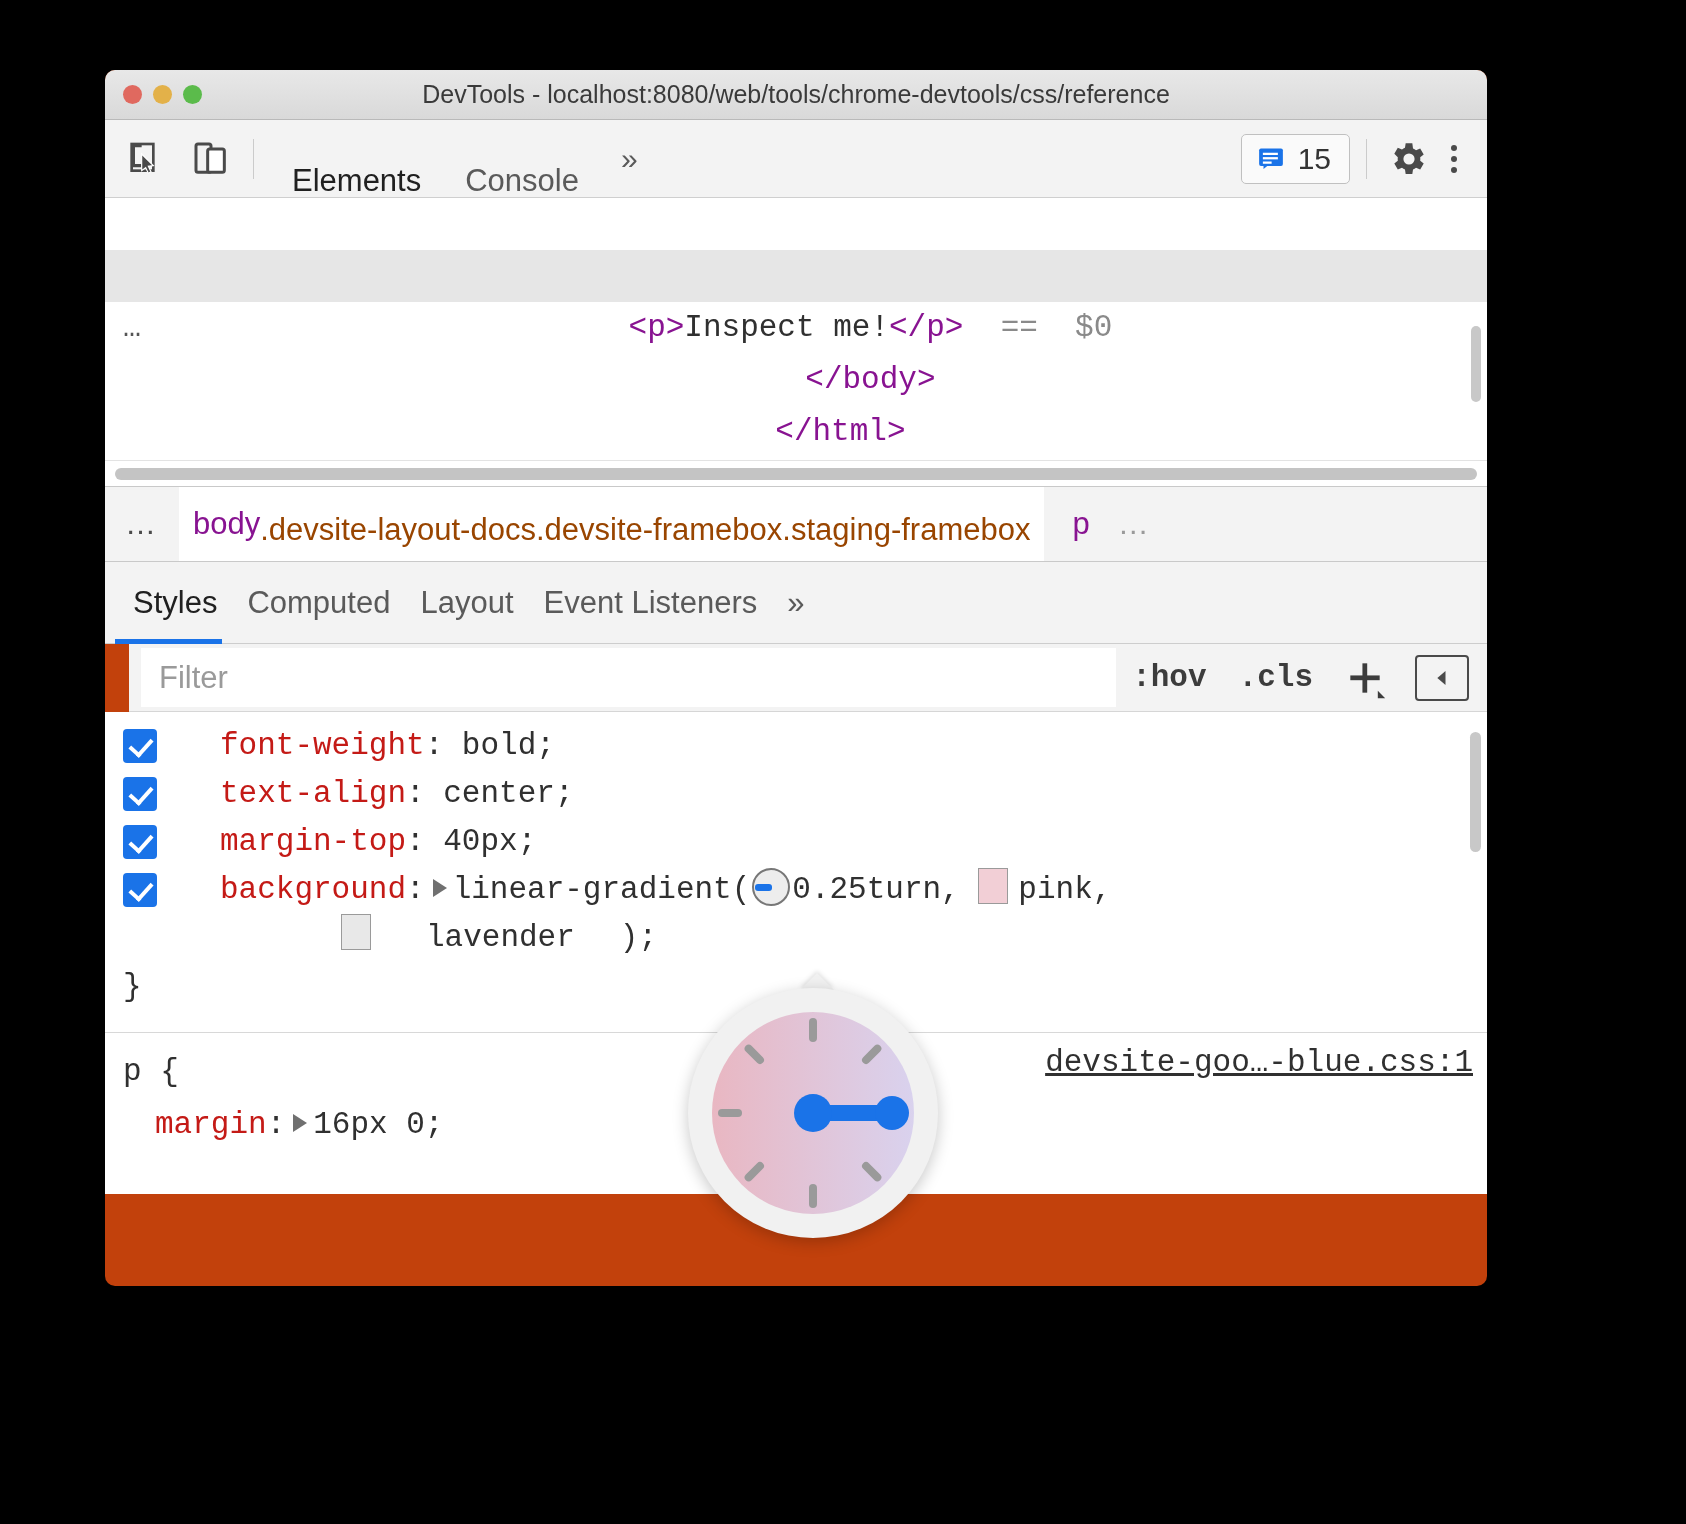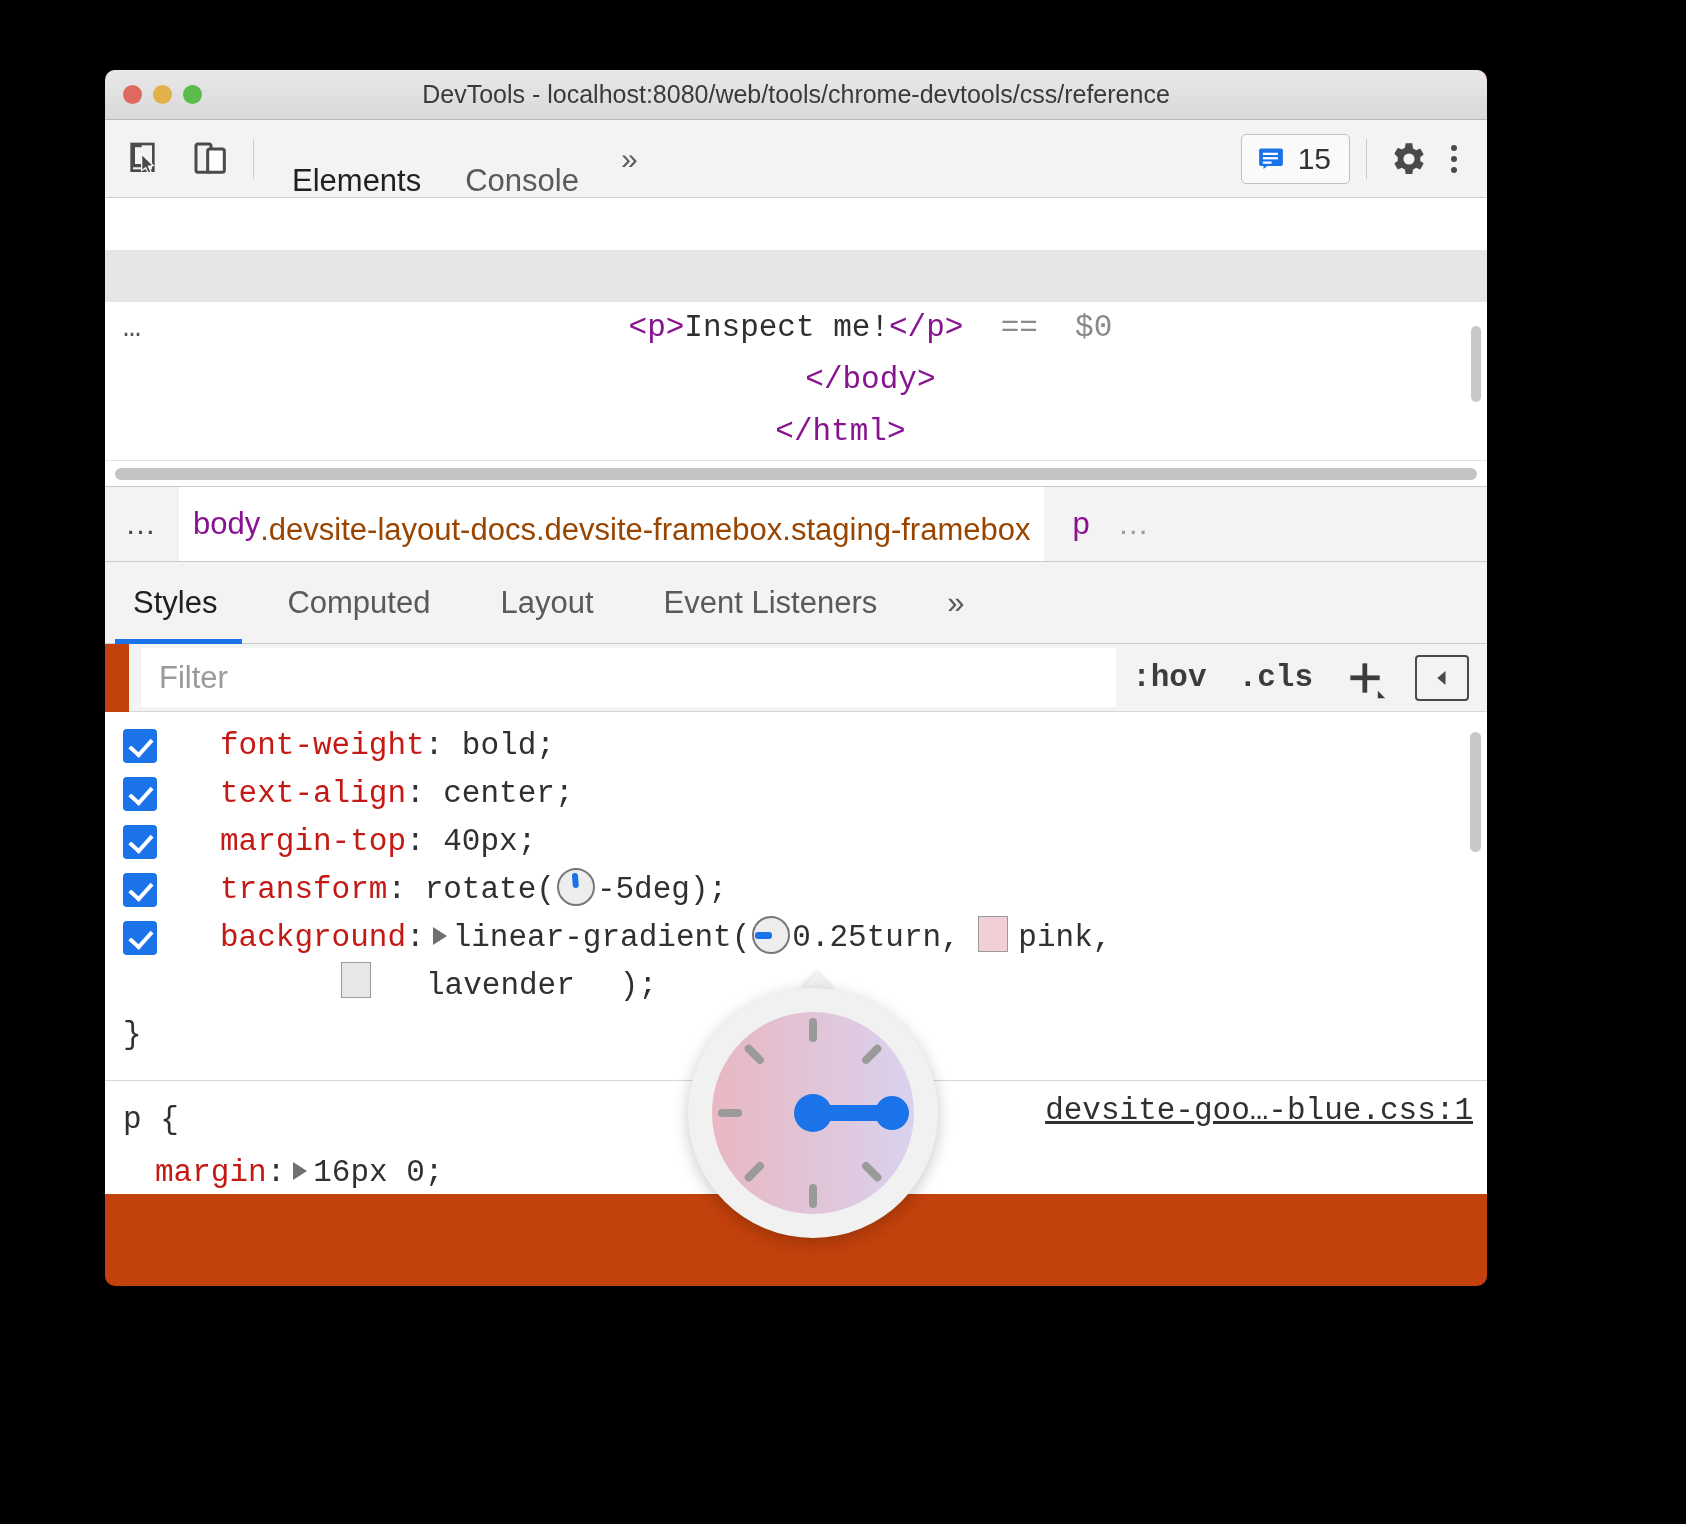--- a/index.html
+++ b/index.html
@@ -170,21 +170,21 @@
   
   .st-tabs {
     height: 82px;
     background: #f3f3f3;
     display: flex; align-items: center;
     border-bottom: 1px solid #cdcdcd;
     position: relative;
   }
   .st-tab {
     font-size: 31px; color: #5a5a5a;
-    padding: 0 35px; height: 82px;
+    padding: 0 15px; height: 82px;
     display: flex; align-items: center; cursor: pointer;
     position: relative;
   }
   .st-tab:first-child { padding-left: 28px; }
   .st-tab.active { color: #202020; }
   .st-tab.active::after {
     content: ""; position: absolute;
     left: 10px; right: 10px; bottom: 0; height: 5px; background: #1a73e8;
   }
 
@@ -546,24 +546,20 @@
         <div class="decl">
           <span class="cb"></span>
           <span><span class="pname">text-align</span><span class="punc">: </span><span class="pval">center</span><span class="punc">;</span></span>
         </div>
 
         <div class="decl">
           <span class="cb"></span>
           <span><span class="pname">margin-top</span><span class="punc">: </span><span class="pval">40px</span><span class="punc">;</span></span>
         </div>
 
-        <div class="decl">
-          <span class="cb"></span>
-          <span><span class="pname">transform</span><span class="punc">: </span><span class="pval">rotate(</span><span class="angle-ico vert"><span class="hand"></span></span><span class="pval">-5deg);</span></span>
-        </div>
 
         <div class="decl">
           <span class="cb"></span>
           <span><span class="pname">background</span><span class="punc">:</span><span class="tri"></span><span class="pval">linear-gradient(</span><span class="angle-ico horz"><span class="hand"></span></span><span class="pval">0.25turn, </span><span class="swatch pink"></span><span class="pval">pink</span><span class="punc">,</span></span>
         </div>
 
         <div class="decl indent2" style="padding-left:236px;">
           <span class="swatch lav"></span><span class="pval">lavender</span><span class="punc">);</span>
         </div>
 

